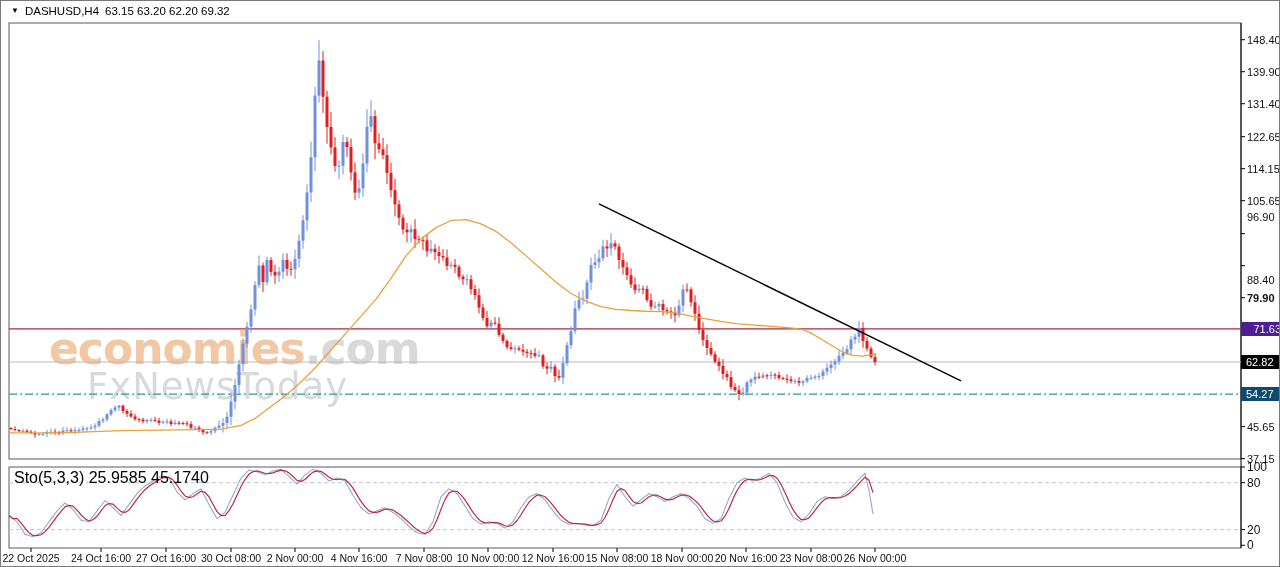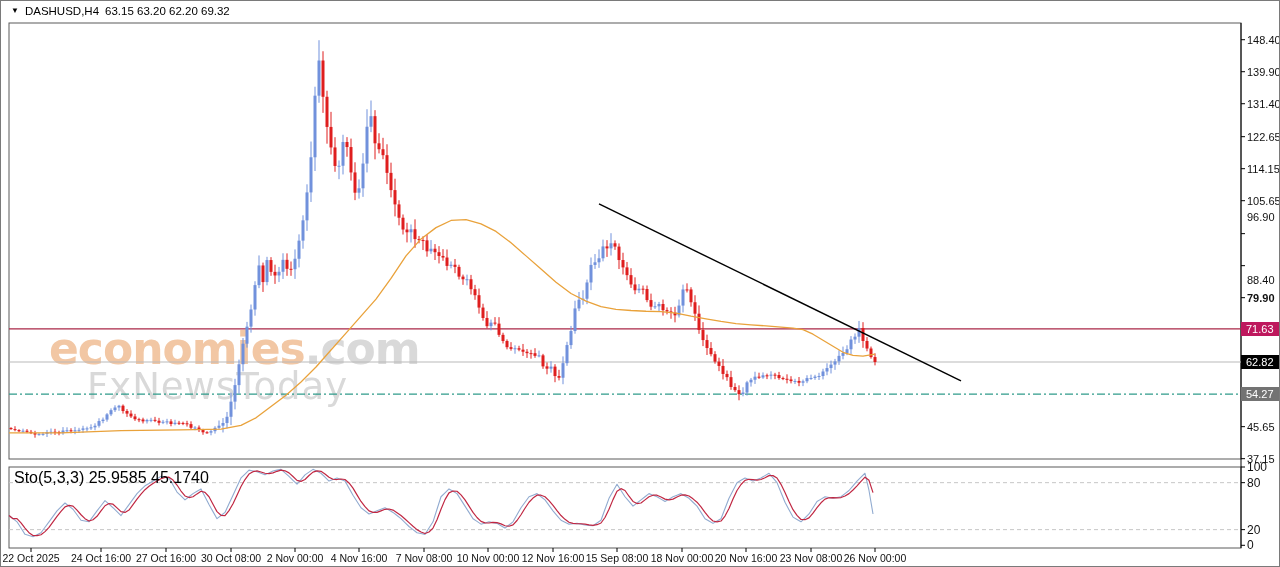--- a/index.html
+++ b/index.html
@@ -529,41 +529,41 @@
       <div class="pricelabel" style="top: 135.68px;">122.65</div>
       <div class="pricelabel" style="top: 167.691px;">114.15</div>
       <div class="pricelabel" style="top: 199.702px;">105.65</div>
       <div class="pricelabel" style="top: 216px;">96.90</div>
       <div class="pricelabel" style="top: 279px;">88.40</div>
       <div class="pricelabel" style="top: 296.677px; font-weight: bold;">79.90</div>
       <div class="pricelabel" style="top: 425.662px;">45.65</div>
       <div class="pricelabel" style="top: 457.673px;">37.15</div>
     </div>
   <div id="badgelayer">
-      <div class="badge" style="top: 327.822px; background: #be185d;">71.63</div>
+      <div class="badge" style="top: 327.822px; background: #4c1d95; text-align: right;">71.63</div>
       <div class="badge" style="top: 361px; background: rgb(0, 0, 0);">62.82</div>
-      <div class="badge" style="top: 393.199px; background: #737373;">54.27</div>
+      <div class="badge" style="top: 393.199px; background: #0c4a6e;">54.27</div>
     </div>
   <div id="stolabel">Sto(5,3,3) 25.9585 45.1740</div>
   <div id="stolvls">
       <div class="stolvl" style="top: 466px;">100</div>
       <div class="stolvl" style="top: 481.66px;">80</div>
       <div class="stolvl" style="top: 528.64px;">20</div>
       <div class="stolvl" style="top: 544.3px;">0</div>
     </div>
   <div id="timelabels">
       <div class="timelabel" style="left: 30px; text-align: right;">22 Oct 2025</div>
       <div class="timelabel" style="left: 100px;">24 Oct 16:00</div>
       <div class="timelabel" style="left: 165px;">27 Oct 16:00</div>
       <div class="timelabel" style="left: 230px;">30 Oct 08:00</div>
       <div class="timelabel" style="left: 294px;">2 Nov 00:00</div>
       <div class="timelabel" style="left: 358px;">4 Nov 16:00</div>
       <div class="timelabel" style="left: 423px;">7 Nov 08:00</div>
       <div class="timelabel" style="left: 487px;">10 Nov 00:00</div>
       <div class="timelabel" style="left: 552px;">12 Nov 16:00</div>
-      <div class="timelabel" style="left: 616px;">15 Sep 08:00</div>
+      <div class="timelabel" style="left: 616px;">15 Nov 08:00</div>
       <div class="timelabel" style="left: 681px;">18 Nov 00:00</div>
       <div class="timelabel" style="left: 745px;">20 Nov 16:00</div>
       <div class="timelabel" style="left: 810px;">23 Nov 08:00</div>
       <div class="timelabel" style="left: 874px;">26 Nov 00:00</div>
     </div>
 
 </div>
 
 </body></html>

